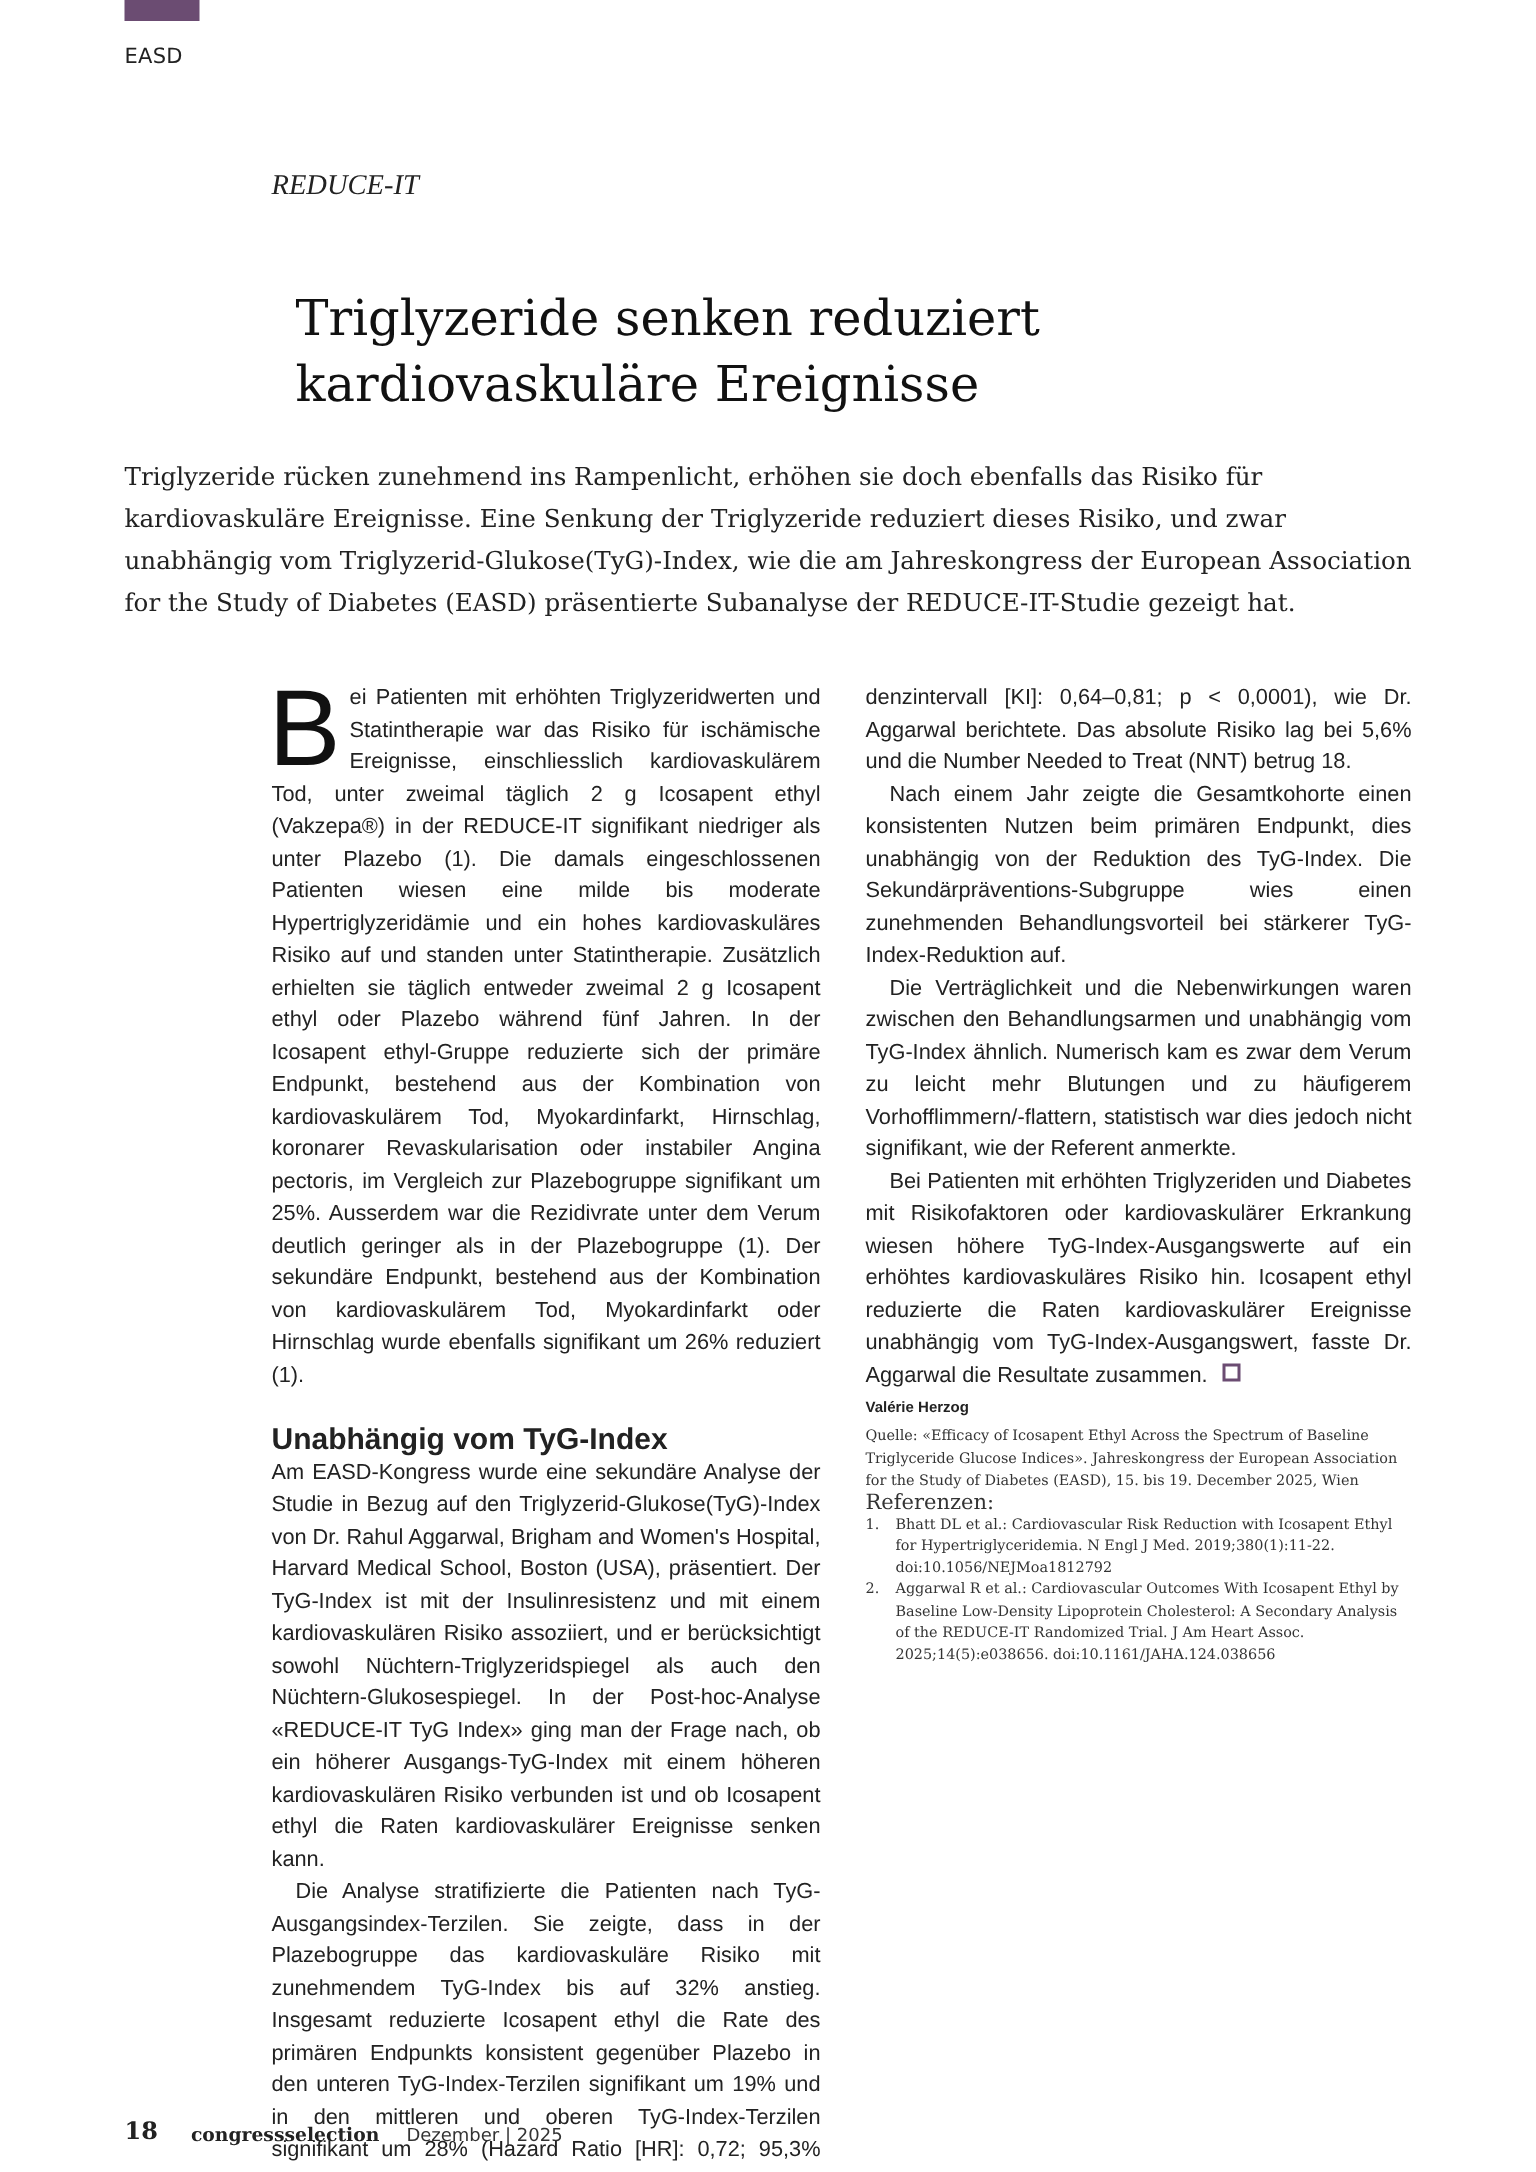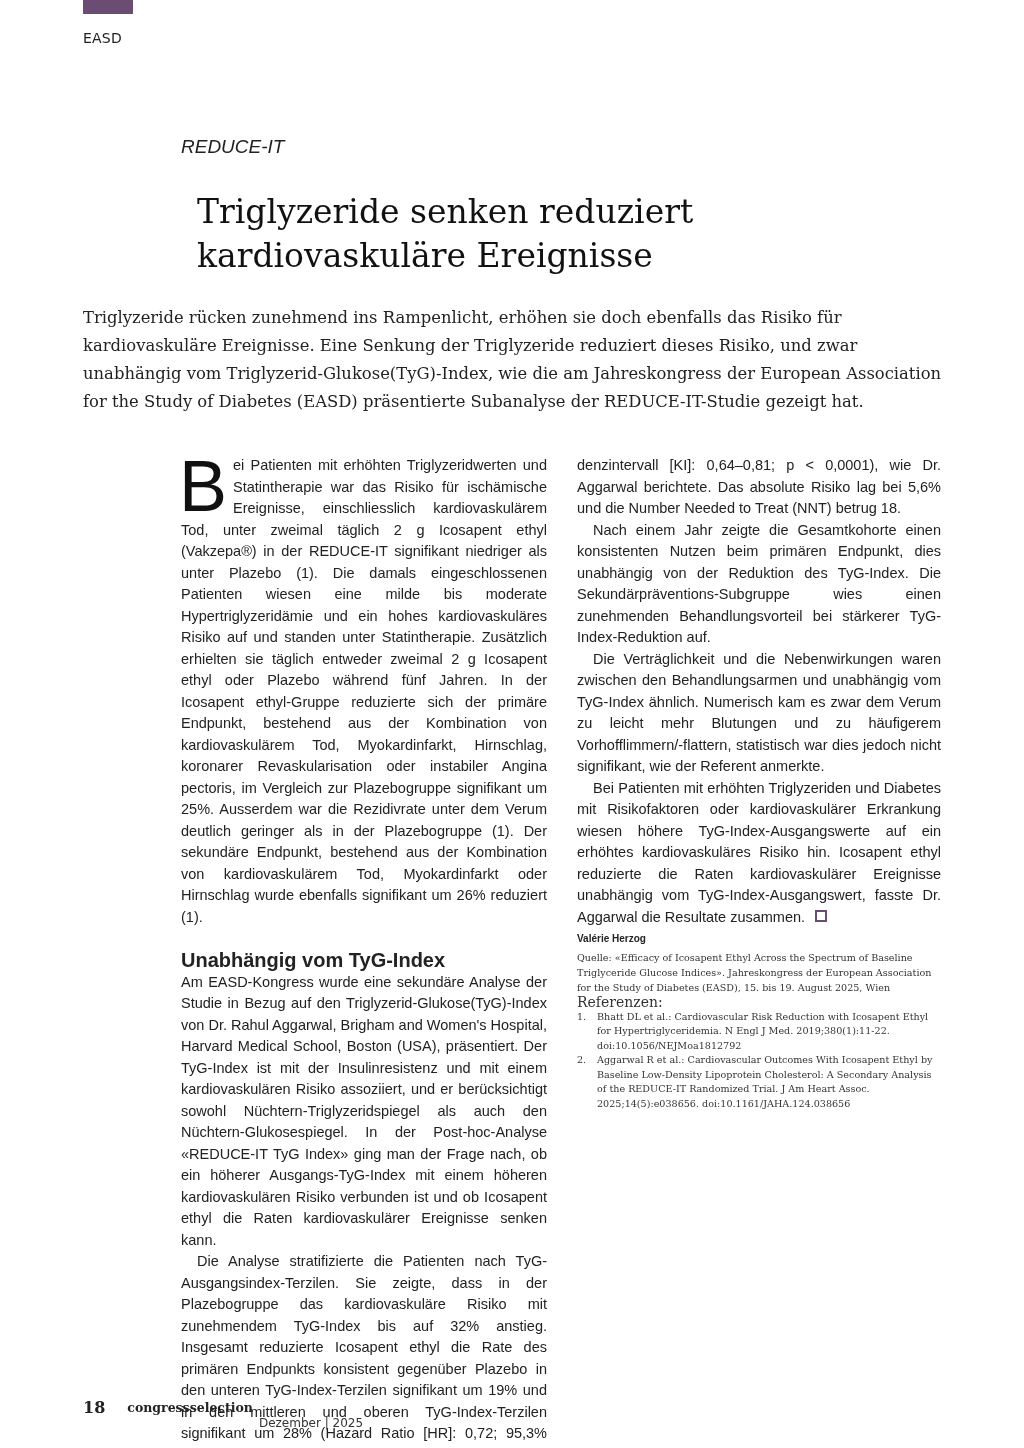--- a/index.html
+++ b/index.html
@@ -1,38 +1,38 @@
 <!DOCTYPE html>
 <html><head>
 <meta charset="utf-8">
 <style>
   html, body { margin: 0; padding: 0; background: #ffffff; }
   body { width: 1024px; height: 1448px; position: relative; overflow: hidden; color: #1a1a1a; }
   .accent-bar { position: absolute; left: 83px; top: 0; width: 50px; height: 14px; background: #6b4c72; }
   .section-label { position: absolute; left: 83px; top: 30px; font-family: "DejaVu Sans", sans-serif; font-size: 14px; color: #222; letter-spacing: 0.2px; }
-  .kicker { position: absolute; left: 181px; top: 136px; font-family: Liberation Sans, sans-serif; font-style: italic; font-size: 19px; color: #222; }
+  .kicker { position: absolute; left: 181px; top: 113px; font-family: Liberation Serif, serif; font-style: italic; font-size: 19px; color: #222; }
   .title { position: absolute; left: 181px; top: 174px; width: 700px; font-family: "DejaVu Serif", serif; font-size: 33px; line-height: 44px; font-weight: normal; color: #111; margin: 16px; }
   .lead { position: absolute; left: 83px; top: 304px; width: 870px; font-family: "DejaVu Serif", serif; font-size: 16.4px; line-height: 28px; color: #222; margin: 0; }
   .col { position: absolute; top: 455px; font-family: "Liberation Sans", sans-serif; font-size: 14.5px; line-height: 21.5px; color: #222; text-align: justify; hyphens: auto; }
   .col-left { left: 181px; width: 366px; }
   .col-right { left: 577px; width: 364px; }
   .col p { margin: 0; }
   .col p.indent { text-indent: 16px; }
   .dropcap { float: left; font-family: "Liberation Sans", sans-serif; font-size: 72px; line-height: 58px; height: 60px; margin: 2px 6px 0 -2px; color: #111; }
   .subhead { font-weight: bold; font-size: 20px; margin: 22px 0 0 0 !important; }
   .end-mark { display: inline-block; width: 8px; height: 8px; border: 2px solid #6b4c72; margin-left: 10px; vertical-align: 0px; }
   .author { font-family: "Liberation Sans", sans-serif; font-weight: bold; font-size: 10px; margin: 18px 0 0 0; color: #222; text-align: left; }
   .source { font-family: "DejaVu Serif", serif; font-size: 9.6px; line-height: 15px; margin: 16px 0 0 0; color: #333; text-align: left; }
   .refs-title { font-family: "DejaVu Serif", serif; font-size: 14px; line-height: 15px; margin: 14px 0 0 0; color: #333; text-align: left; }
   .refs { list-style: none; padding: 0; margin: 0; font-family: "DejaVu Serif", serif; font-size: 9.6px; line-height: 14.5px; color: #333; text-align: left; }
   .refs li { display: flex; }
   .refs .num { width: 20px; flex: none; }
-  .footer { position: absolute; left: 83px; top: 1384px; font-size: 13px; color: #222; display: flex; align-items: center; }
+  .footer { position: absolute; left: 83px; top: 1384px; font-size: 13px; color: #222; display: flex; align-items: flex-end; }
   .page-num { font-family: "DejaVu Serif", serif; font-weight: bold; font-size: 16px; margin-right: 22px; }
-  .pub-name { font-family: "DejaVu Serif", serif; font-weight: bold; font-size: 12.5px; margin-right: 6px; }
+  .pub-name { font-family: "DejaVu Serif", serif; font-weight: bold; font-size: 12.5px; margin-right: 18px; }
   .pub-date { font-family: "DejaVu Sans", sans-serif; font-size: 12px; color: #333; margin-top: 32px; }
 </style>
 </head>
 <body>
 
 <div class="accent-bar"></div>
 <div class="section-label">EASD</div>
 
 <div class="kicker">REDUCE-IT</div>
 <h1 class="title">
@@ -49,21 +49,21 @@
   <p class="indent">Die Analyse stratifizierte die Patienten nach TyG-Ausgangsindex-Terzilen. Sie zeigte, dass in der Plazebogruppe das kardiovaskuläre Risiko mit zunehmendem TyG-Index bis auf 32% anstieg. Insgesamt reduzierte Icosapent ethyl die Rate des primären Endpunkts konsistent gegenüber Plazebo in den unteren TyG-Index-Terzilen signifikant um 19% und in den mittleren und oberen TyG-Index-Terzilen signifikant um 28% (Hazard Ratio [HR]: 0,72; 95,3% Konfi-</p>
 </div>
 
 <div class="col col-right">
   <p>denzintervall [KI]: 0,64–0,81; p &lt; 0,0001), wie Dr. Aggarwal berichtete. Das absolute Risiko lag bei 5,6% und die Number Needed to Treat (NNT) betrug 18.</p>
   <p class="indent">Nach einem Jahr zeigte die Gesamtkohorte einen konsistenten Nutzen beim primären Endpunkt, dies unabhängig von der Reduktion des TyG-Index. Die Sekundärpräventions-Subgruppe wies einen zunehmenden Behandlungsvorteil bei stärkerer TyG-Index-Reduktion auf.</p>
   <p class="indent">Die Verträglichkeit und die Nebenwirkungen waren zwischen den Behandlungsarmen und unabhängig vom TyG-Index ähnlich. Numerisch kam es zwar dem Verum zu leicht mehr Blutungen und zu häufigerem Vorhofflimmern/-flattern, statistisch war dies jedoch nicht signifikant, wie der Referent anmerkte.</p>
   <p class="indent"><span>Bei Patienten mit erhöhten Triglyzeriden und Diabetes mit Risikofaktoren oder kardiovaskulärer Erkrankung wiesen höhere TyG-Index-Ausgangswerte auf ein erhöhtes kardiovaskuläres Risiko hin. Icosapent ethyl reduzierte die Raten kardiovaskulärer Ereignisse unabhängig vom TyG-Index-Ausgangswert, fasste Dr. Aggarwal die Resultate zusammen.</span><span class="end-mark"></span></p>
 
   <p class="author">Valérie Herzog</p>
-  <p class="source">Quelle: «Efficacy of Icosapent Ethyl Across the Spectrum of Baseline Triglyceride Glucose Indices». Jahreskongress der European Association for the Study of Diabetes (EASD), 15. bis 19. August 2025, Wien</p>
+  <p class="source">Quelle: «Efficacy of Icosapent Ethyl Across the Spectrum of Baseline Triglyceride Glucose Indices». Jahreskongress der European Association for the Study of Diabetes (EASD), 15. bis 19. December 2025, Wien</p>
   <p class="refs-title">Referenzen:</p>
   <ol class="refs">
     <li>
       <span class="num">1.</span>
       <span>Bhatt DL et al.: Cardiovascular Risk Reduction with Icosapent Ethyl for Hypertriglyceridemia. N Engl J Med. 2019;380(1):11-22. doi:10.1056/NEJMoa1812792</span>
     </li>
     <li>
       <span class="num">2.</span>
       <span>Aggarwal R et al.: Cardiovascular Outcomes With Icosapent Ethyl by Baseline Low-Density Lipoprotein Cholesterol: A Secondary Analysis of the REDUCE-IT Randomized Trial. J Am Heart Assoc. 2025;14(5):e038656. doi:10.1161/JAHA.124.038656</span>
     </li>

